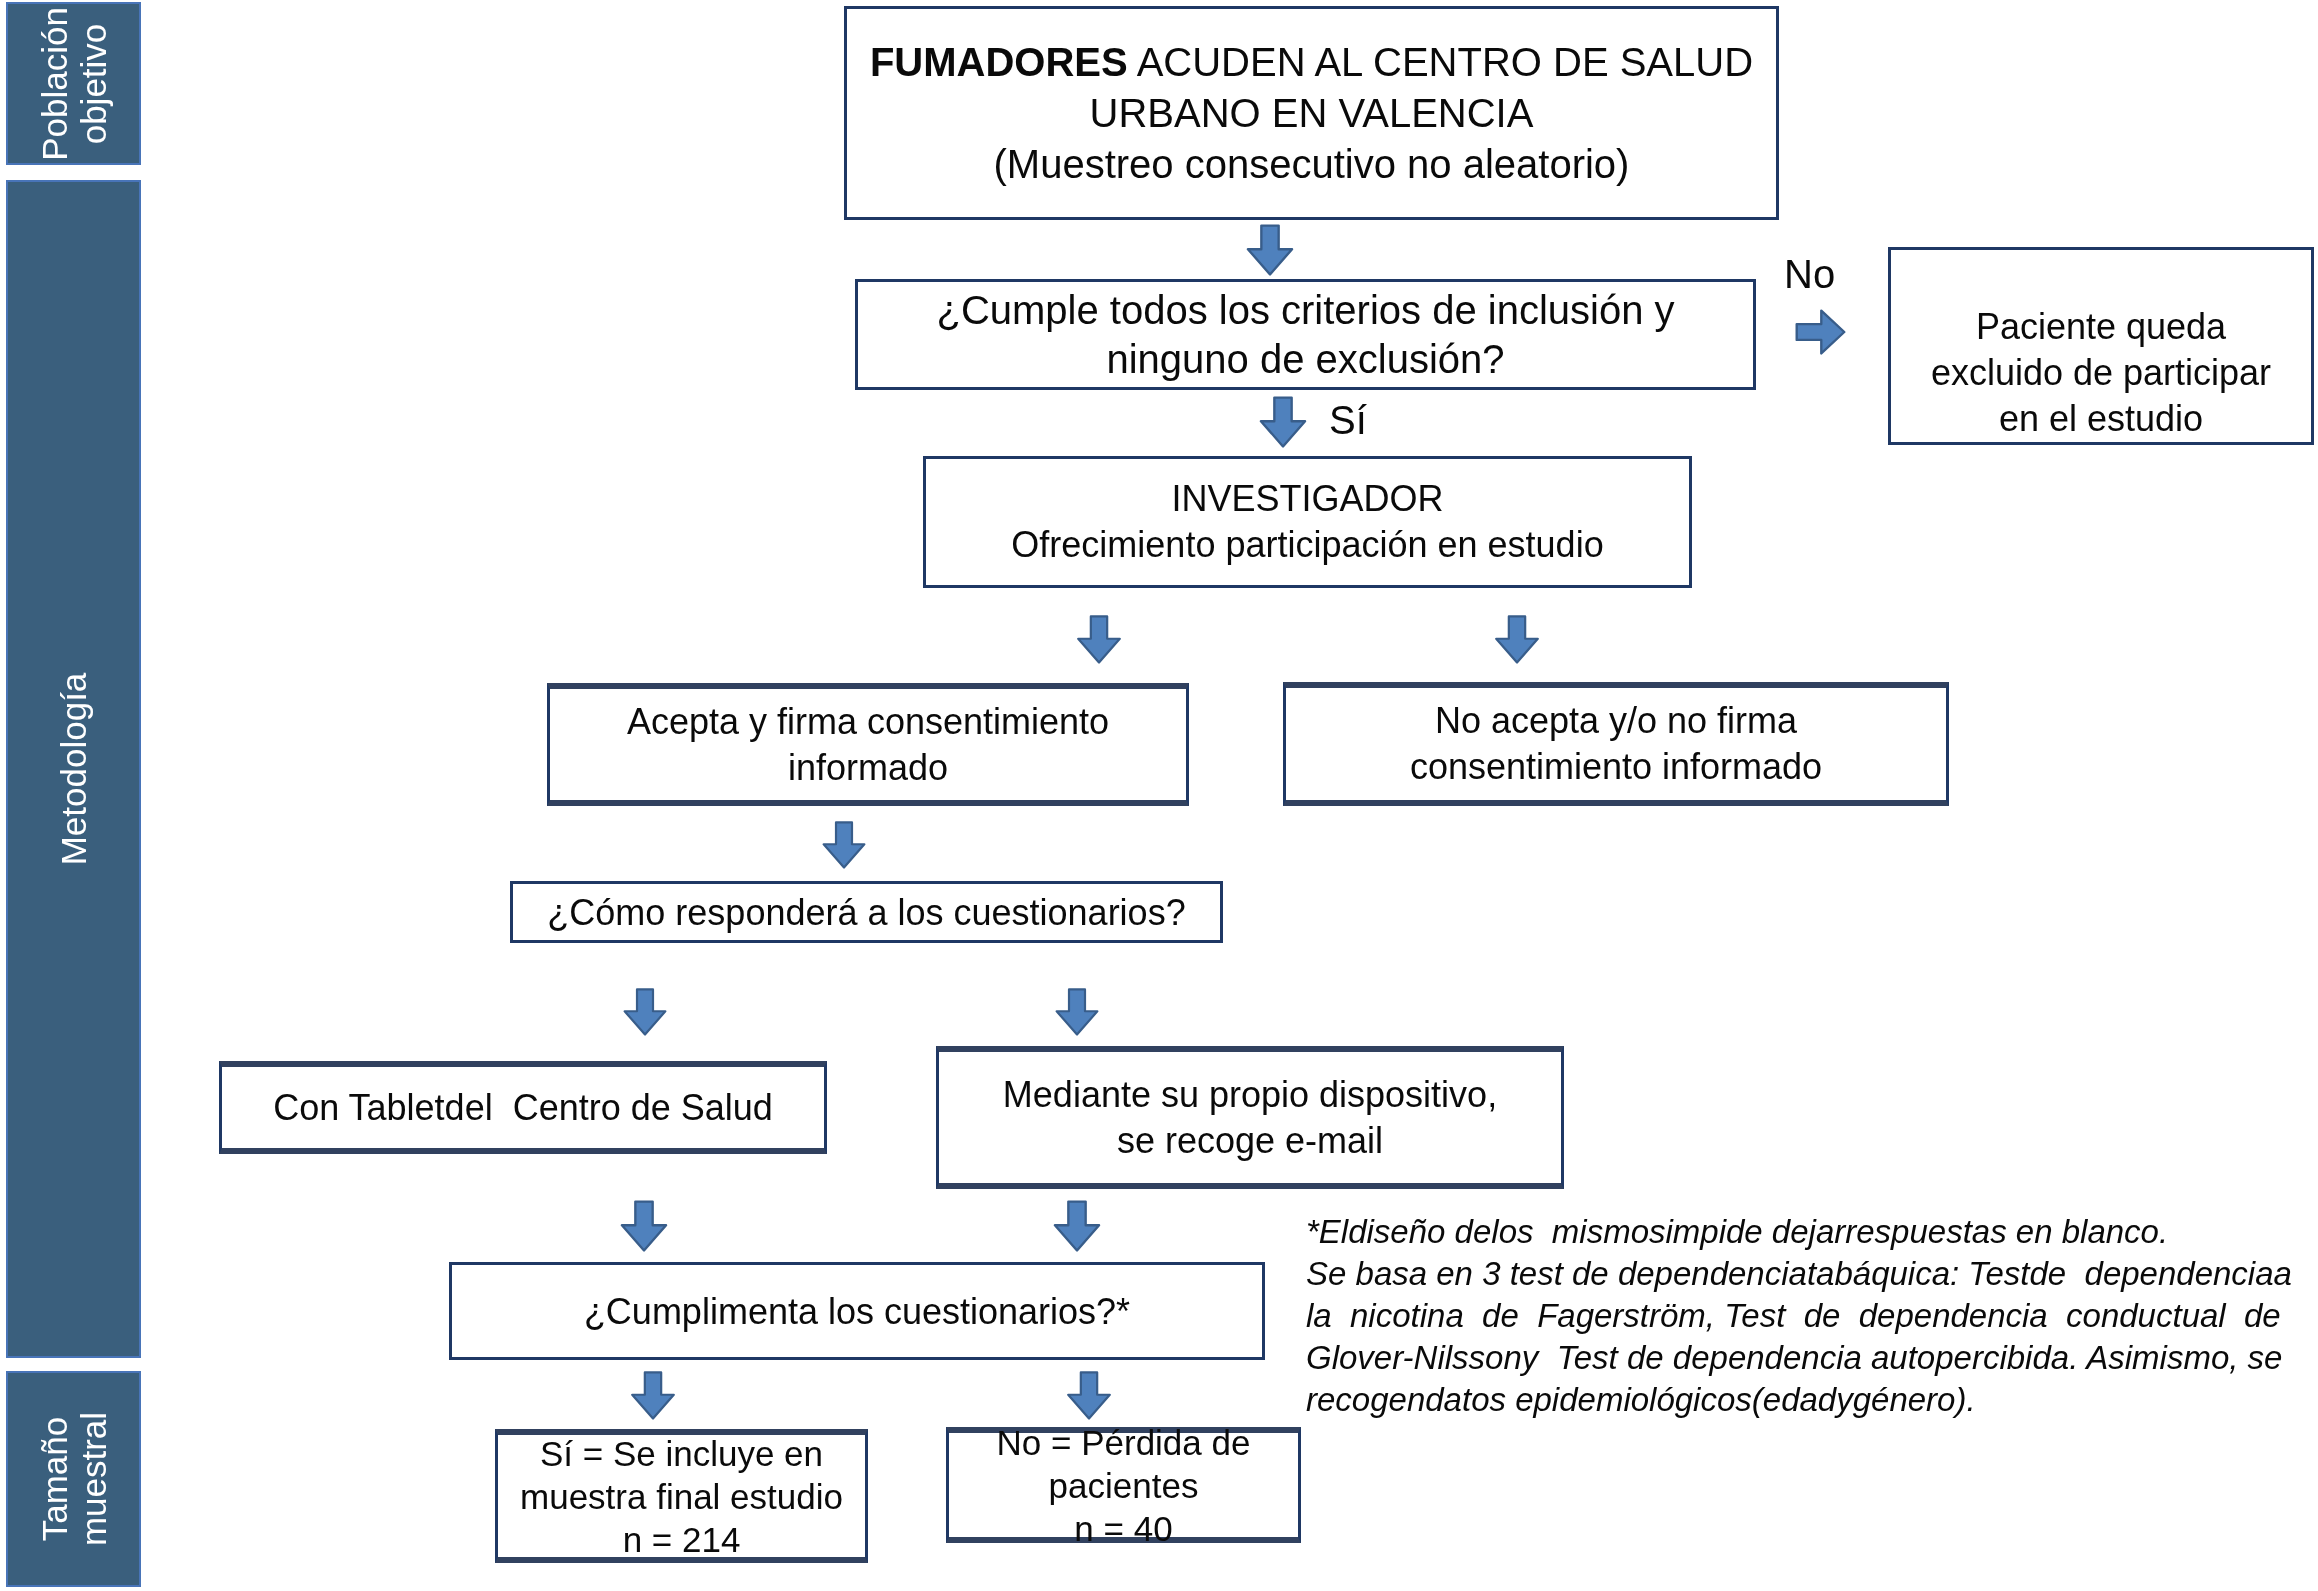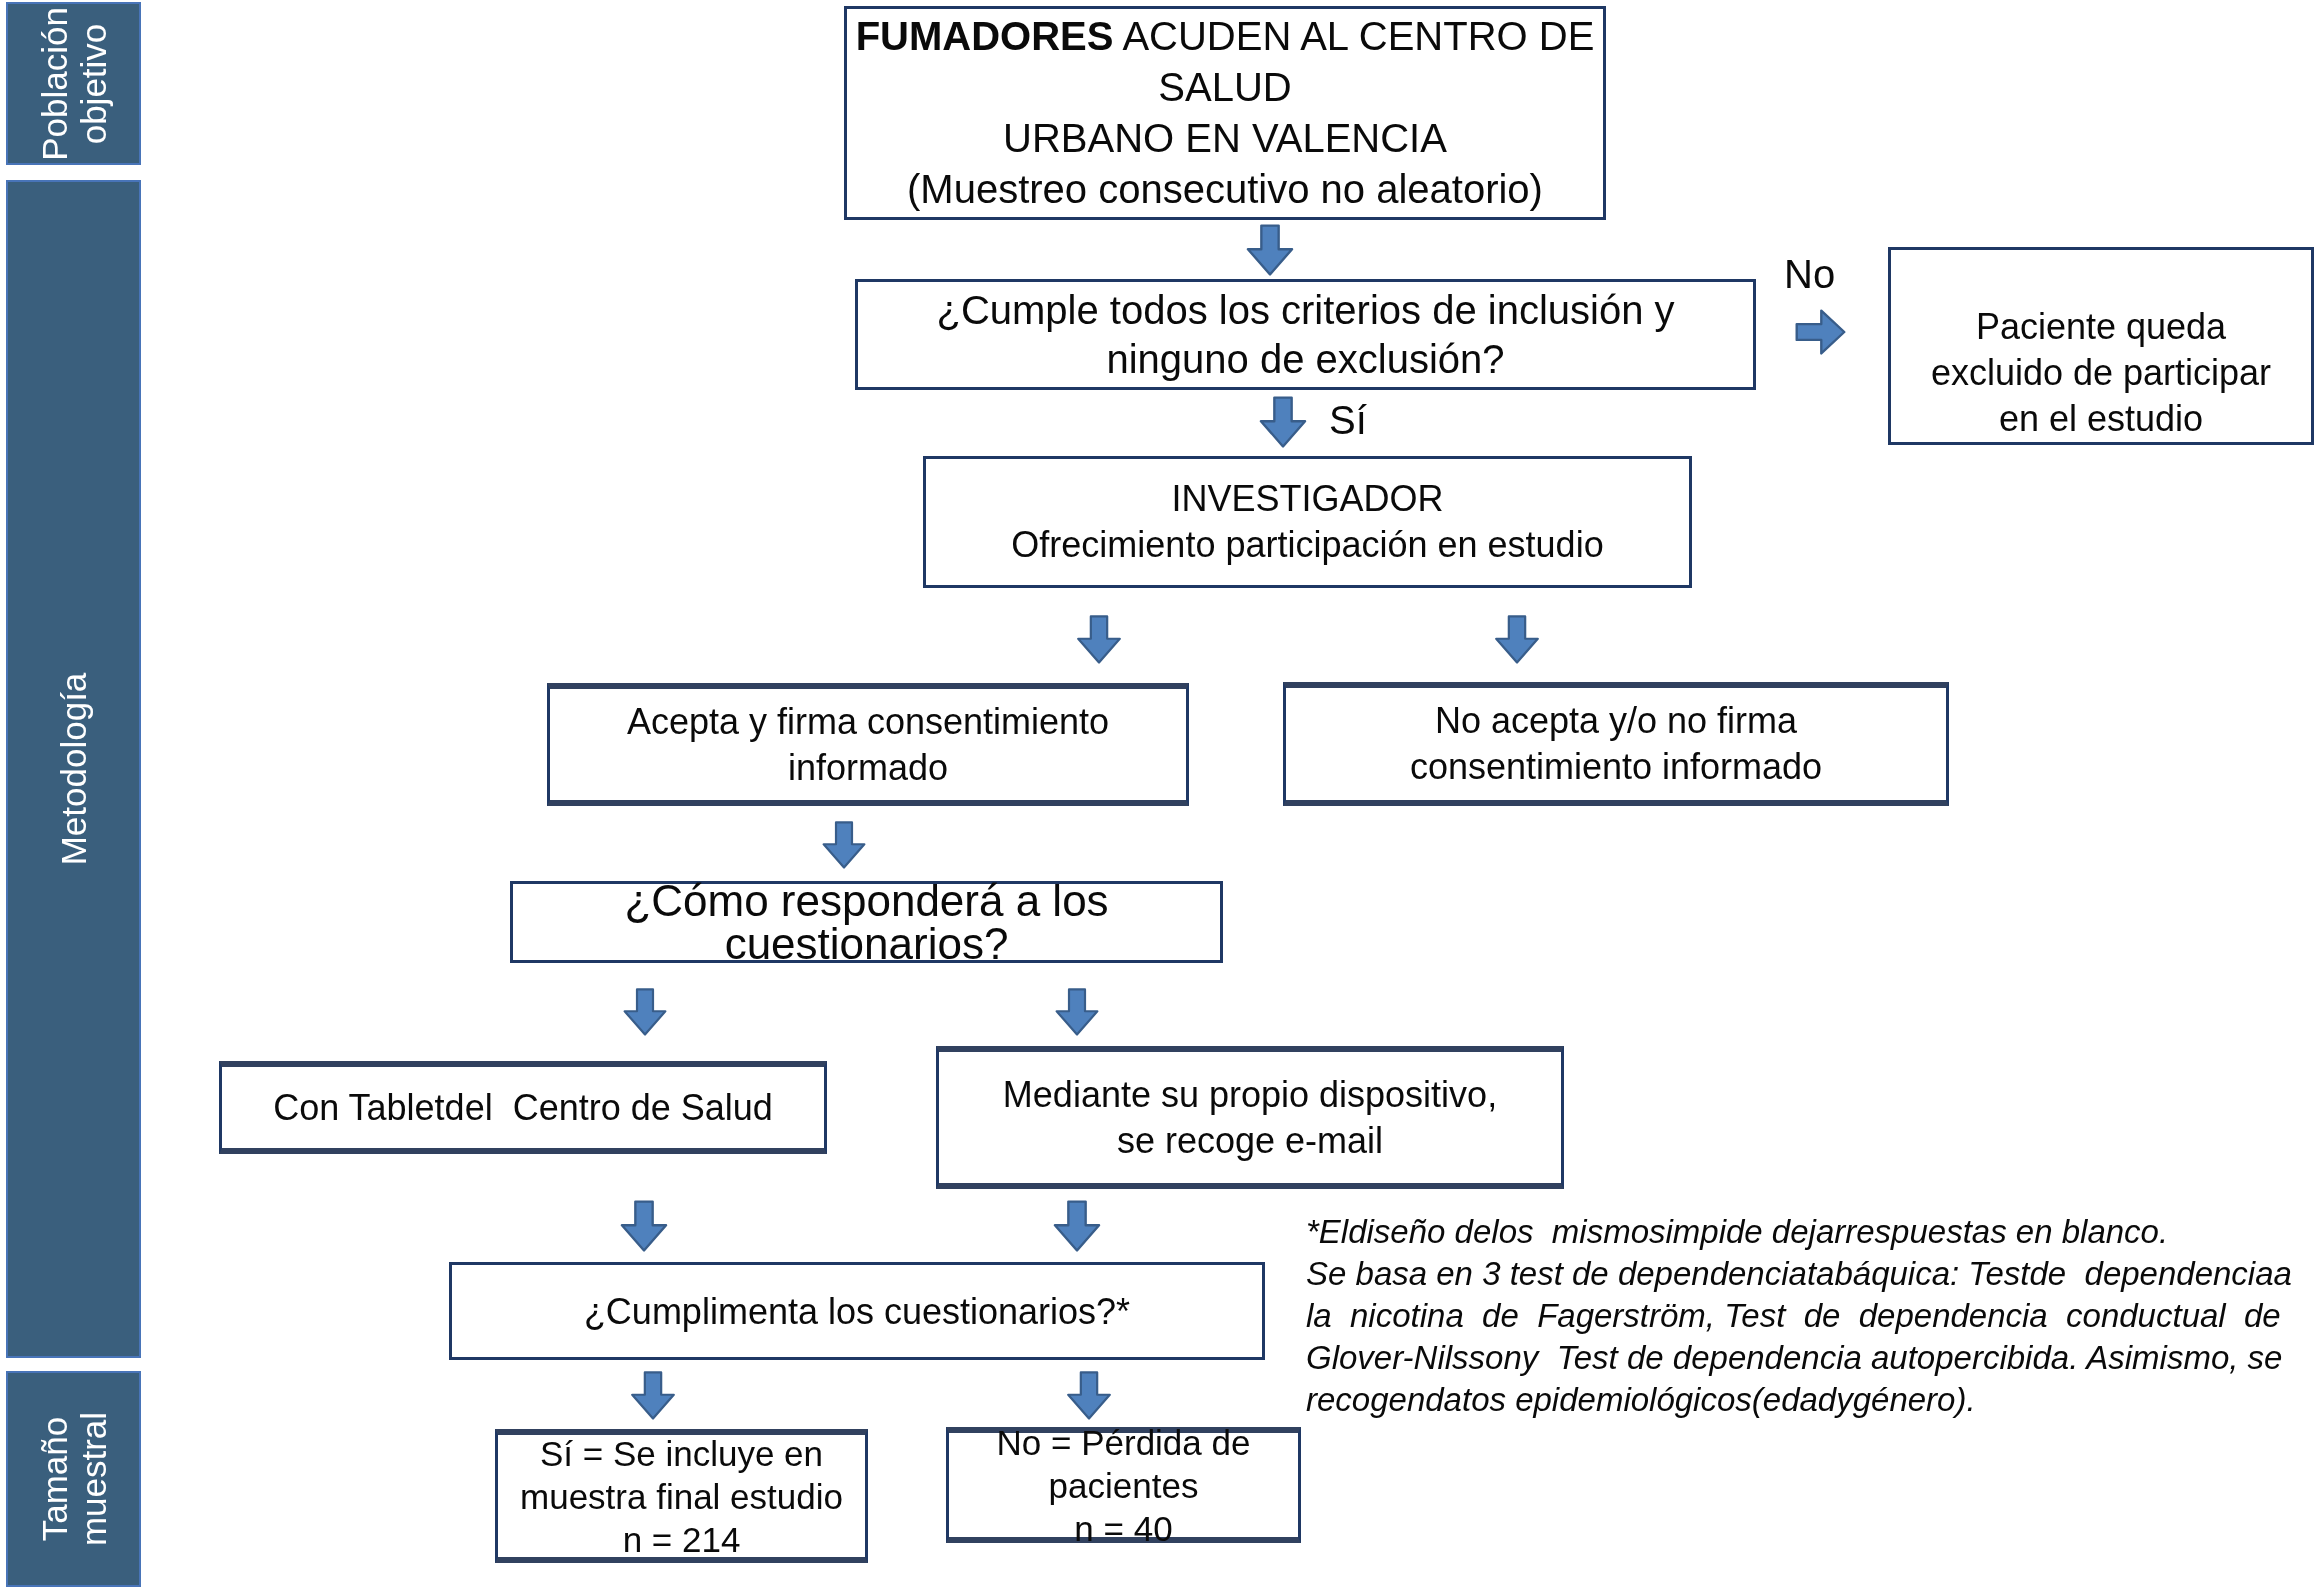--- a/index.html
+++ b/index.html
@@ -74,27 +74,27 @@
     font-style:italic;
     color:var(--text);
   }
   .footnote .fl{white-space:pre-wrap;}
 
   
   #panel-poblacion{left:6.3px;top:2.4px;width:135px;height:163px;}
   #panel-metodologia{left:6.3px;top:180px;width:135px;height:1178px;}
   #panel-tamano{left:6.3px;top:1371px;width:135px;height:216px;}
 
-  #population-box{left:844px;top:6.3px;width:762px;height:214px;font-size:40px;line-height:51px;}
+  #population-box{left:844px;top:6.3px;width:935px;height:214px;font-size:40px;line-height:51px;}
   #criteria-box{left:855px;top:279px;width:901px;height:111px;font-size:40px;line-height:49px;}
   #excluded-box{left:1888px;top:247px;width:426px;height:198px;font-size:36px;line-height:46px;justify-content:flex-end;}
   #investigator-box{left:923px;top:456px;width:769px;height:132px;font-size:36px;line-height:46px;}
   #accept-box{left:547px;top:683px;width:642px;height:123px;font-size:36px;line-height:46px;}
   #decline-box{left:1283px;top:682px;width:666px;height:124px;font-size:36px;line-height:46px;}
-  #how-box{left:510px;top:881px;width:713px;height:82px;font-size:44px;line-height:43px;}
+  #how-box{left:510px;top:881px;width:713px;height:62px;font-size:36px;line-height:43px;}
   #tablet-box{left:219px;top:1061px;width:608px;height:93px;font-size:36px;line-height:43px;}
   #device-box{left:936px;top:1046px;width:628px;height:143px;font-size:36px;line-height:46px;}
   #complete-box{left:449px;top:1262px;width:816px;height:98px;font-size:36px;line-height:43px;}
   #included-box{left:495px;top:1429px;width:373px;height:134px;font-size:35px;line-height:43px;}
   #lost-box{left:946px;top:1427px;width:355px;height:116px;font-size:35px;line-height:43px;}
 
   #arrow-top{left:1246px;top:224px;}
   #arrow-yes{left:1259px;top:396px;}
   #label-yes{left:1329px;top:398px;}
   #label-no{left:1784px;top:252px;}

